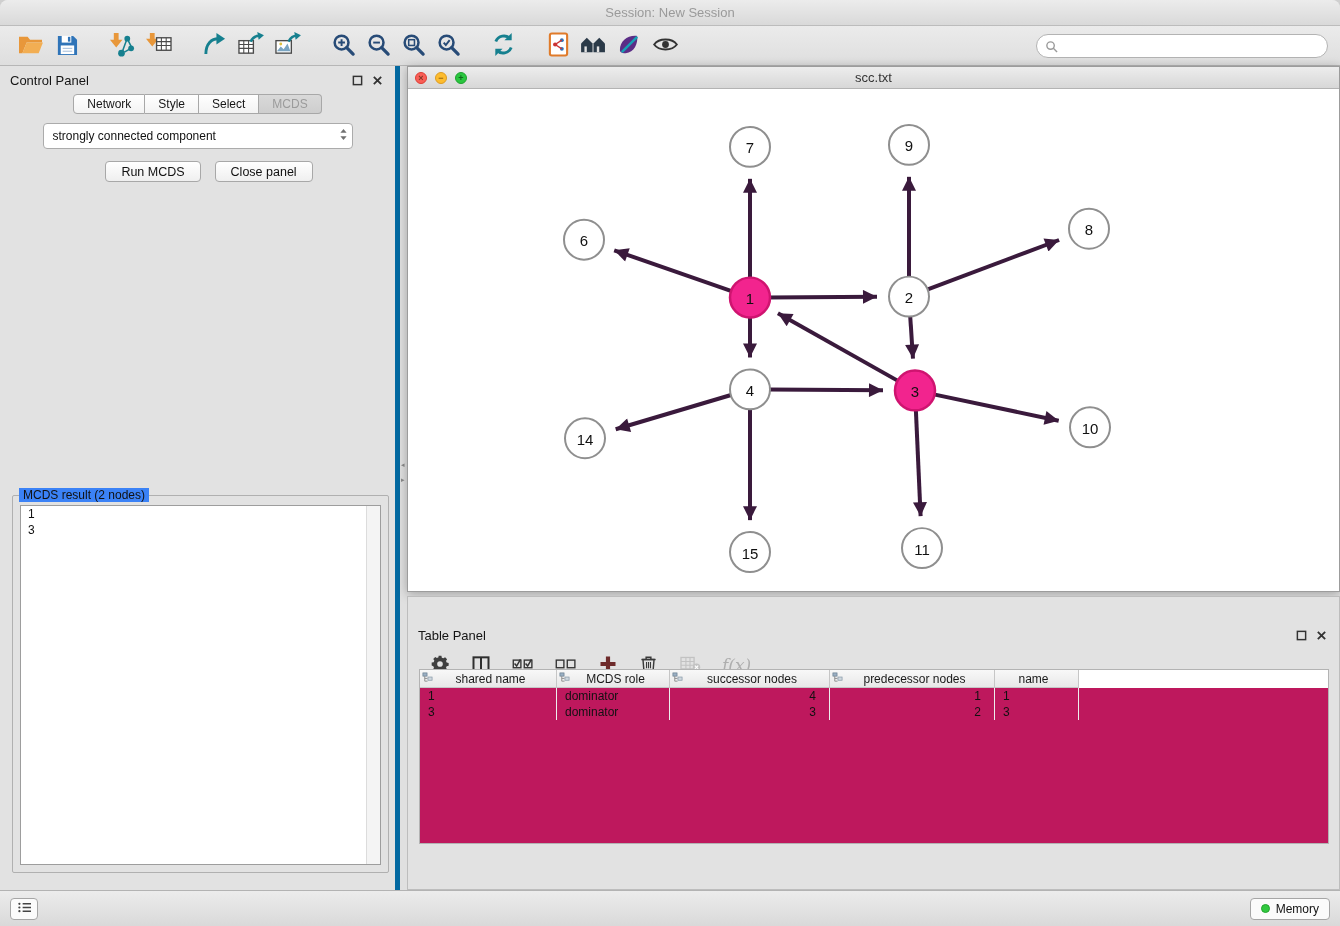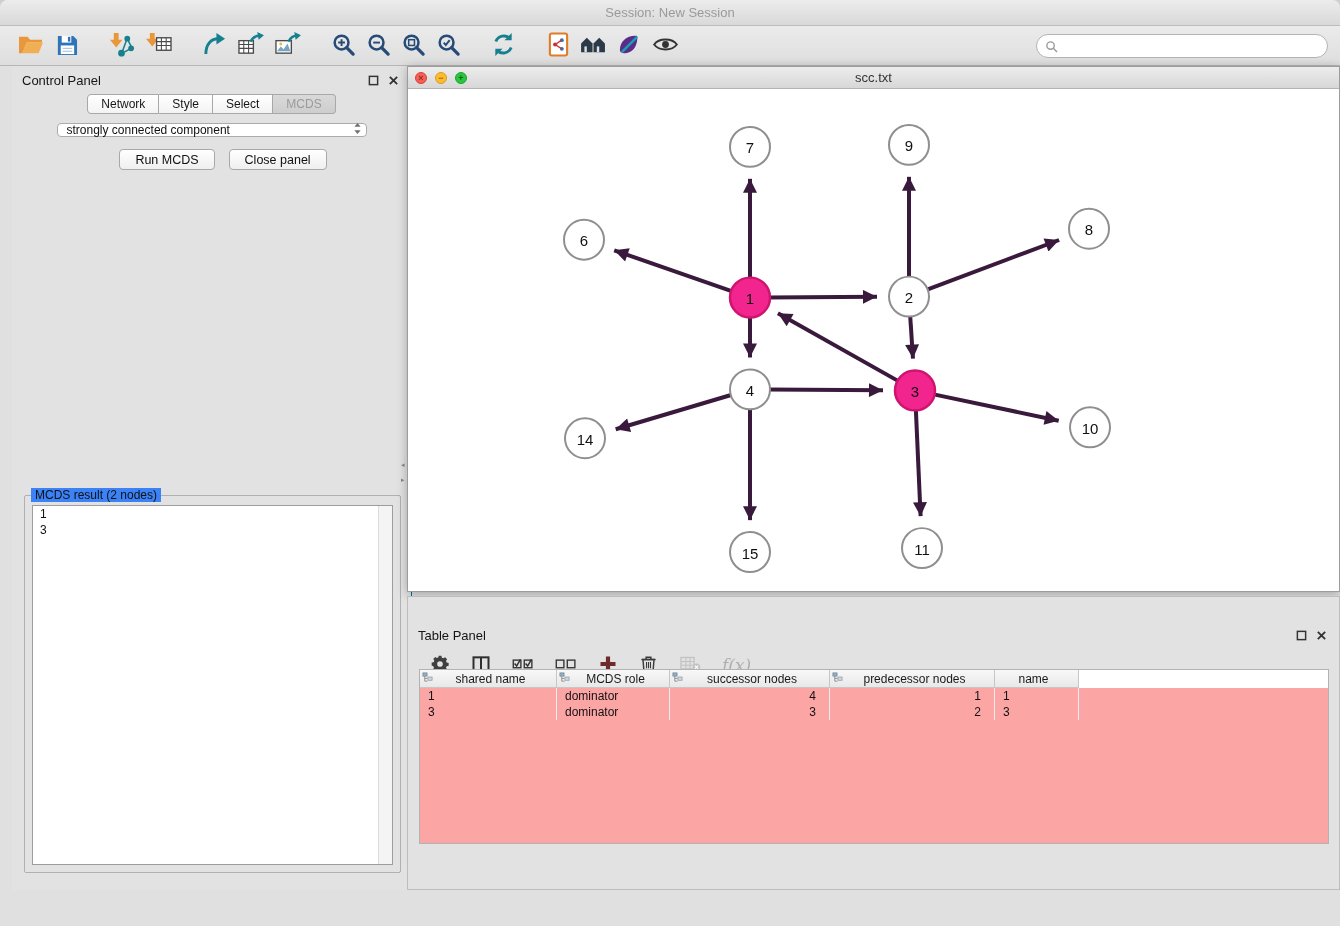--- a/index.html
+++ b/index.html
@@ -20,37 +20,37 @@
   .tbtn { height:34px; min-width:34px; display:flex; align-items:center; justify-content:center;
     background:transparent; border:none; padding:0 5px; }
   .tsep { width:20px; height:1px; }
   .search-wrap { margin-left:auto; position:relative; }
   .search-wrap svg { position:absolute; left:9px; top:6px; }
   .search-input { width:292px; height:24px; border-radius:12px; border:1px solid #b3b3b3;
     background:#ffffff; padding:0 10px 0 27px; font-size:12px; outline:none;
     font-family:"Liberation Sans",sans-serif; }
 
   
-  .control-panel { position:absolute; left:12px; top:66px; width:400px; height:824px;
-    background:#e2e2e2; border-right:1px solid #0369a1; }
+  .control-panel { position:absolute; left:0; top:66px; width:400px; height:824px;
+    background:#e2e2e2; border-right:5px solid #0369a1; }
   .panel-header { height:28px; display:flex; align-items:center; padding:0 10px; }
   .panel-title { font-size:13px; color:#151515; }
   .panel-header .spacer { flex:1; }
   .win-icon { width:16px; height:16px; display:flex; align-items:center; justify-content:center; margin-left:4px; }
 
   .seg { display:flex; justify-content:center; }
   .seg .tab { padding:0 13px; height:20px; display:flex; align-items:center; justify-content:center;
     font-size:12px; color:#161616; background:linear-gradient(#ffffff,#f3f3f3);
     border:1px solid #a8a8a8; border-left:none; }
   .seg .tab:first-child { border-left:1px solid #a8a8a8; border-radius:4px 0 0 4px; }
   .seg .tab:last-child { border-radius:0 4px 4px 0; }
   .seg .tab.selected { background:linear-gradient(#d9d9d9,#cecece); color:#9b9b9b; }
 
   .opt-label { text-align:center; margin-top:26px; font-size:13px; color:#111; }
-  .dropdown { margin:9px auto 0; width:310px; height:14px; background:#fff;
+  .dropdown { margin:9px auto 0; width:310px; height:26px; background:#fff;
     border:1px solid #ababab; border-radius:4px; display:flex; align-items:center;
     padding:0 4px 0 9px; font-size:12px; color:#111; }
   .dropdown .dd-label { flex:1; }
   .btn-row { display:flex; justify-content:center; gap:14px; margin-top:12px;padding-left:23px; }
   .btn { height:21px; padding:0 15px; background:linear-gradient(#ffffff,#efefef);
     border:1px solid #a8a8a8; border-radius:4px; font-size:12.5px; color:#111;
     font-family:"Liberation Sans",sans-serif; }
 
   .result-box { position:absolute; left:12px; top:429px; width:377px; height:378px;
     border:1px solid #b0b0b0; border-radius:2px; }
@@ -82,21 +82,21 @@
   .nw-canvas svg { display:block; width:100%; height:100%; }
 
   
   .table-panel { position:absolute; left:407px; top:596px; width:933px; height:294px;
     background:#e2e2e2; border:1px solid #bdbdbd; }
   .tp-header { height:26px; display:flex; align-items:flex-end; padding:0 10px;margin-top:20px; }
   .tp-toolbar { height:36px; display:flex; align-items:flex-end; padding:0 0 0 20px; gap:17px; }
   .tpi { display:flex; align-items:center; justify-content:center; background:none; border:none; padding:0 2px; height:28px; }
   .fx { font-family:"DejaVu Serif", serif; font-style:italic; font-size:17px; color:#aeaeae; }
   .tp-table { position:absolute; left:11px; right:10px; top:72px; bottom:45px;
-    background:#fca5a5; border:1px solid #b3b3b3; overflow:hidden; }
+    background:#be185d; border:1px solid #b3b3b3; overflow:hidden; }
   .thead { display:flex; }
   .th { height:18px; background:linear-gradient(#f8f8f8,#e8e8e8);
     border-right:1px solid #c6c6c6; border-bottom:1px solid #c6c6c6;
     display:flex; align-items:center; font-size:12px; color:#1a1a1a; padding:0 2px; }
   .th .lbl { flex:1; text-align:center; padding-right:6px; }
   .th-fill { flex:1; background:#fff; }
   .trow { display:flex; height:16px; }
   .td { font-size:12px; color:#111; display:flex; align-items:center;
     padding:0 8px; border-right:1px solid #ededed; }
   .td.num { justify-content:flex-end; padding-right:13px; }
@@ -505,14 +505,28 @@
       <div class="trow">
         <div class="td c0">3</div>
         <div class="td c1">dominator</div>
         <div class="td c2 num">3</div>
         <div class="td c3 num">2</div>
         <div class="td c4">3</div>
       </div>
     </div>
   </div>
 
+  <div class="statusbar">
+    <button class="menu-btn">
+      <span><svg viewBox="0 0 16 14" width="15" height="13">
+            <circle cx="2.5" cy="3" r="1.2" fill="#444"></circle>
+            <circle cx="2.5" cy="7" r="1.2" fill="#444"></circle>
+            <circle cx="2.5" cy="11" r="1.2" fill="#444"></circle>
+            <path d="M6 3h9M6 7h9M6 11h9" stroke="#444" stroke-width="1.5"></path>
+          </svg></span>
+    </button>
+    <button class="memory-btn">
+      <span class="mem-dot"></span>
+      <span>Memory</span>
+    </button>
+  </div>
 
 </div>
 
 </body></html>

